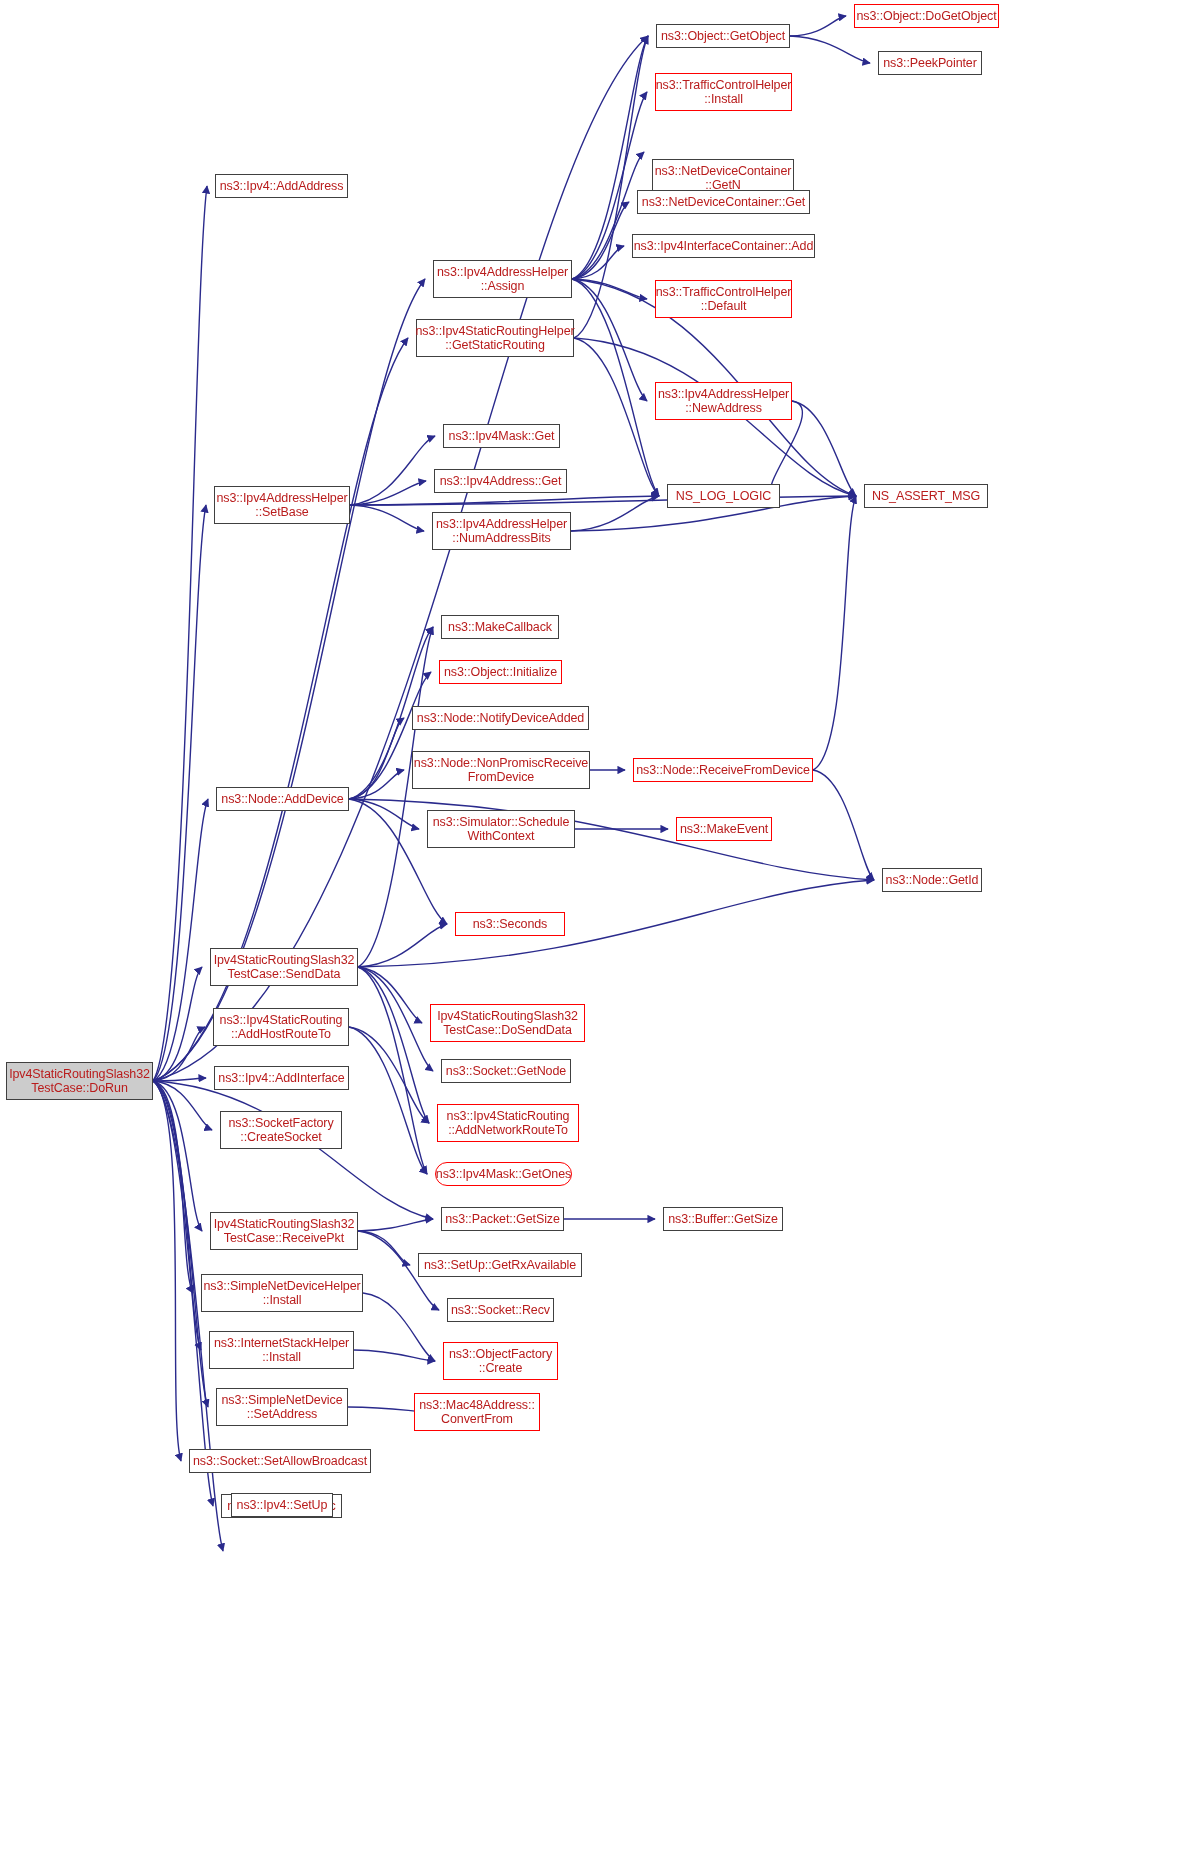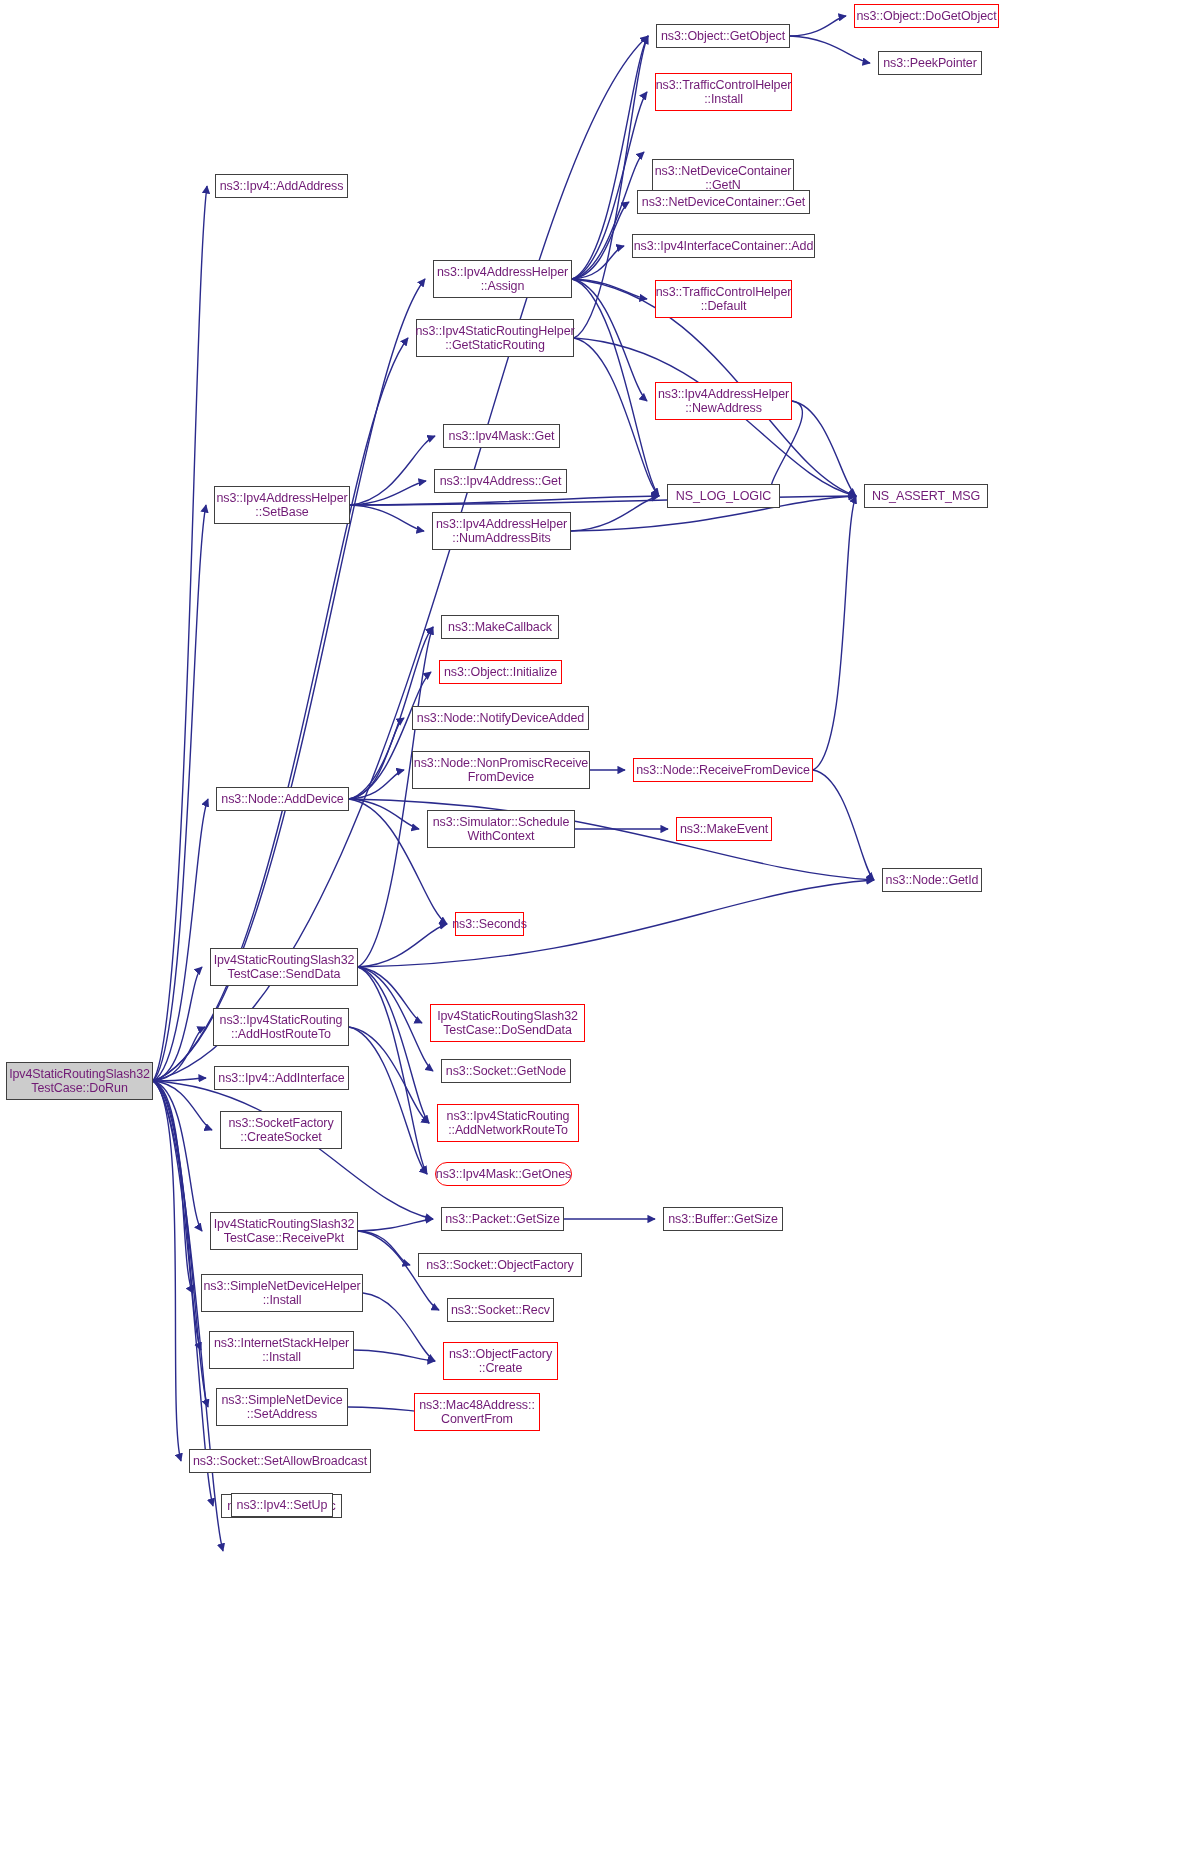--- a/index.html
+++ b/index.html
@@ -20,21 +20,21 @@
     position:absolute;
     box-sizing:border-box;
     display:flex;
     align-items:center;
     justify-content:center;
     text-align:center;
     background:#ffffff;
     border:1px solid #404040;
     font-size:12.5px;
     line-height:14px;
-    color:#701a75;
+    color:#b91c1c;
     letter-spacing:-0.1px;
     white-space:pre-line;
     z-index:5;
   }
   .node.red { border:1px solid #ff0000; }
   .node.cur { background:#cccccc; border:1px solid #404040; }
   .node span { display:block; padding:0 3px; }
 </style>
 </head>
 <body>
@@ -150,39 +150,39 @@
       <div class="node red" style="left: 439px; top: 660px; width: 123px; height: 24px;"><span>ns3::Object::Initialize</span></div>
       <div class="node" style="left: 412px; top: 706px; width: 177px; height: 24px;"><span>ns3::Node::NotifyDeviceAdded</span></div>
       <div class="node" style="left: 412px; top: 751px; width: 178px; height: 38px;"><span>ns3::Node::NonPromiscReceive
 FromDevice</span></div>
       <div class="node red" style="left: 633px; top: 758px; width: 180px; height: 24px;"><span>ns3::Node::ReceiveFromDevice</span></div>
       <div class="node" style="left: 216px; top: 787px; width: 133px; height: 24px;"><span>ns3::Node::AddDevice</span></div>
       <div class="node" style="left: 427px; top: 810px; width: 148px; height: 38px;"><span>ns3::Simulator::Schedule
 WithContext</span></div>
       <div class="node red" style="left: 676px; top: 817px; width: 96px; height: 24px;"><span>ns3::MakeEvent</span></div>
       <div class="node" style="left: 882px; top: 868px; width: 100px; height: 24px;"><span>ns3::Node::GetId</span></div>
-      <div class="node red" style="left: 455px; top: 912px; width: 69px; height: 24px; text-align: right;"><span>ns3::Seconds</span></div>
+      <div class="node red" style="left: 455px; top: 912px; width: 110px; height: 24px; text-align: right;"><span>ns3::Seconds</span></div>
       <div class="node" style="left: 210px; top: 948px; width: 148px; height: 38px;"><span>Ipv4StaticRoutingSlash32
 TestCase::SendData</span></div>
       <div class="node red" style="left: 430px; top: 1004px; width: 155px; height: 38px;"><span>Ipv4StaticRoutingSlash32
 TestCase::DoSendData</span></div>
       <div class="node" style="left: 213px; top: 1008px; width: 136px; height: 38px;"><span>ns3::Ipv4StaticRouting
 ::AddHostRouteTo</span></div>
       <div class="node" style="left: 441px; top: 1059px; width: 130px; height: 24px;"><span>ns3::Socket::GetNode</span></div>
       <div class="node" style="left: 214px; top: 1066px; width: 135px; height: 24px;"><span>ns3::Ipv4::AddInterface</span></div>
       <div class="node red" style="left: 437px; top: 1104px; width: 142px; height: 38px;"><span>ns3::Ipv4StaticRouting
 ::AddNetworkRouteTo</span></div>
       <div class="node" style="left: 220px; top: 1111px; width: 122px; height: 38px;"><span>ns3::SocketFactory
 ::CreateSocket</span></div>
       <div class="node red" style="left: 435px; top: 1162px; width: 137px; height: 24px; border-radius: 12px;"><span>ns3::Ipv4Mask::GetOnes</span></div>
       <div class="node" style="left: 441px; top: 1207px; width: 123px; height: 24px;"><span>ns3::Packet::GetSize</span></div>
       <div class="node" style="left: 663px; top: 1207px; width: 120px; height: 24px;"><span>ns3::Buffer::GetSize</span></div>
       <div class="node" style="left: 210px; top: 1212px; width: 148px; height: 38px;"><span>Ipv4StaticRoutingSlash32
 TestCase::ReceivePkt</span></div>
-      <div class="node" style="left: 418px; top: 1253px; width: 164px; height: 24px;"><span>ns3::Socket::ObjectFactory</span></div>
+      <div class="node" style="left: 418px; top: 1253px; width: 164px; height: 24px;"><span>ns3::SetUp::GetRxAvailable</span></div>
       <div class="node" style="left: 201px; top: 1274px; width: 162px; height: 38px;"><span>ns3::SimpleNetDeviceHelper
 ::Install</span></div>
       <div class="node" style="left: 447px; top: 1298px; width: 107px; height: 24px;"><span>ns3::Socket::Recv</span></div>
       <div class="node red" style="left: 443px; top: 1342px; width: 115px; height: 38px;"><span>ns3::ObjectFactory
 ::Create</span></div>
       <div class="node" style="left: 209px; top: 1331px; width: 145px; height: 38px;"><span>ns3::InternetStackHelper
 ::Install</span></div>
       <div class="node" style="left: 216px; top: 1388px; width: 132px; height: 38px;"><span>ns3::SimpleNetDevice
 ::SetAddress</span></div>
       <div class="node red" style="left: 414px; top: 1393px; width: 126px; height: 38px;"><span>ns3::Mac48Address::

